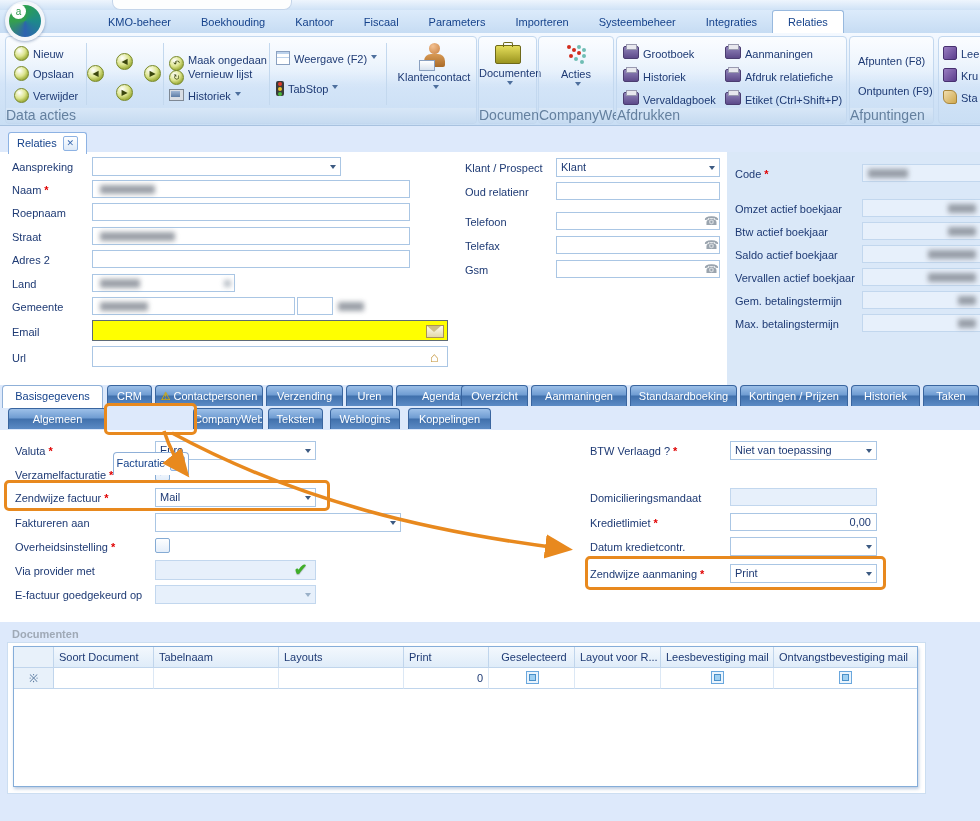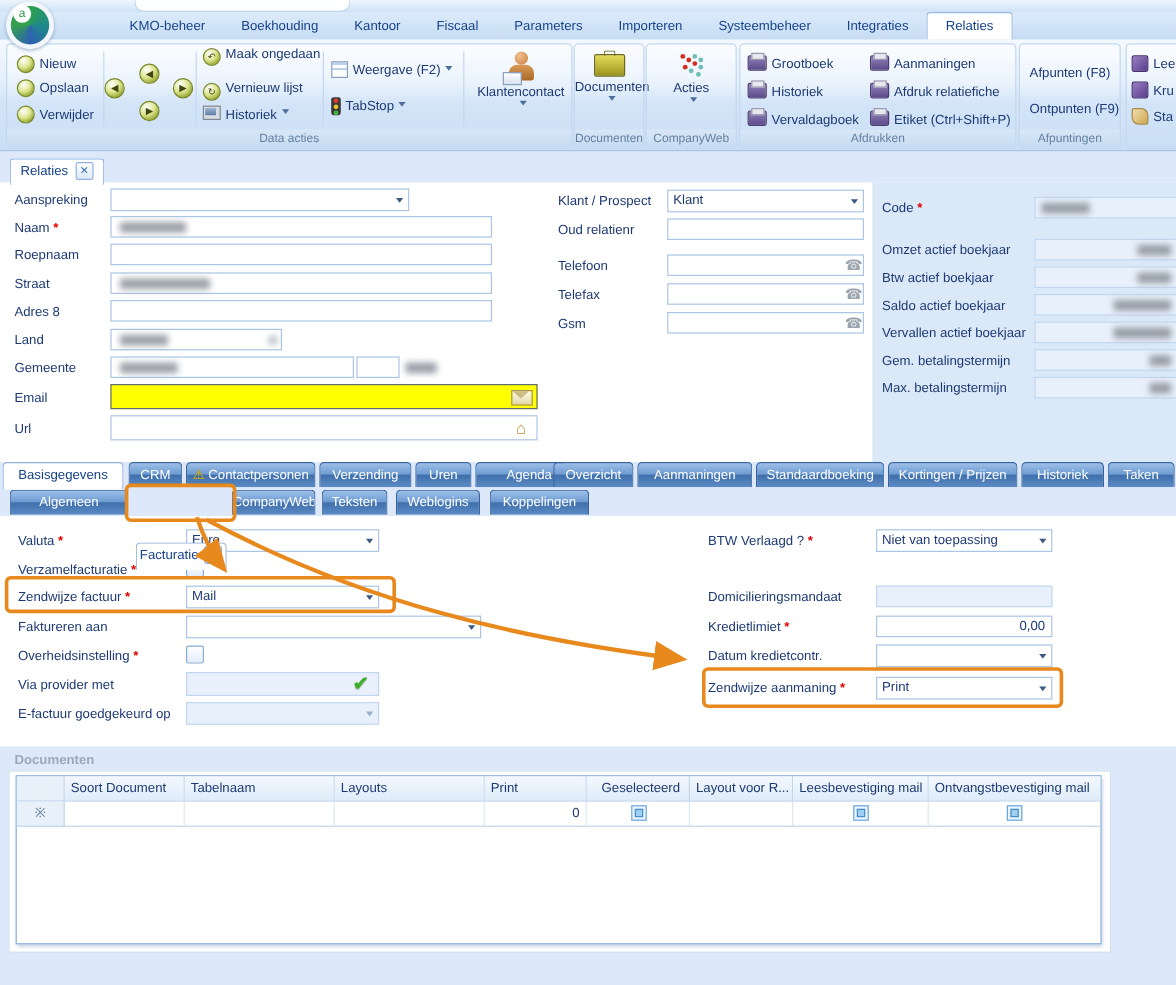--- a/index.html
+++ b/index.html
@@ -20,22 +20,22 @@
   .rtabs{position:absolute;left:0;top:10px;width:980px;height:23px;
          background:linear-gradient(#dcebfb,#c6dcf3);display:flex;align-items:flex-end;padding-left:93px;box-sizing:border-box;}
   .rtab{height:22px;line-height:22px;padding:0 15px;color:#15428b;cursor:default;}
   .rtab.active{background:#fff;border:1px solid #98b9de;border-bottom:none;
                border-radius:3px 3px 0 0;z-index:5;}
   .rbody{position:absolute;left:0;top:33px;width:980px;height:92px;
          background:linear-gradient(180deg,#f4f9ff,#e2eefb 40%,#d4e5f8 55%,#c9def4);
          border-bottom:1px solid #a8c2e0;}
   .rgroup{position:absolute;top:3px;height:86px;border:1px solid #c3d8ef;border-radius:4px;
           background:linear-gradient(180deg,rgba(255,255,255,.65),rgba(255,255,255,0) 60%);}
-  .rglabel{position:absolute;left:0;right:0;bottom:0;height:15px;text-align:center;
-           color:#64809f;font-size:10px;line-height:15px;
+  .rglabel{position:absolute;left:0;right:0;bottom:0;height:15px;text-align:left;
+           color:#64809f;font-size:14px;line-height:15px;
            background:linear-gradient(#d8e7f7,#c6dbf1);border-radius:0 0 4px 4px;}
   .sbtn{position:absolute;height:17px;line-height:17px;white-space:nowrap;color:#1e3a74;cursor:default;}
   .sbtn .txt{vertical-align:top;}
   .orb{display:inline-block;width:13px;height:13px;border-radius:50%;margin-right:4px;vertical-align:-2px;
        background:radial-gradient(circle at 35% 28%,#ffffff,#dde58f 45%,#a9b748 70%,#7c8c22);
        border:1px solid #78892a;text-align:center;font-size:8px;line-height:13px;color:#3c470e;}
   .navorb{position:absolute;width:15px;height:15px;border-radius:50%;
        background:radial-gradient(circle at 35% 28%,#ffffff,#dde58f 45%,#a9b748 70%,#7c8c22);
        border:1px solid #78892a;color:#3c470e;font-size:8px;text-align:center;line-height:15px;}
   .ddv{display:inline-block;width:0;height:0;border:3px solid transparent;border-top:4px solid #4d6f9d;margin-left:4px;vertical-align:1px;}
@@ -150,21 +150,21 @@
       <div class="sbtn" style="left:8px;top:29px;">
         <span class="orb"></span><span class="txt">Opslaan</span></div>
       <div class="sbtn" style="left:8px;top:51px;">
         <span class="orb"></span><span class="txt">Verwijder</span></div>
       <div class="vsep" style="left:80px;"></div>
       <div class="navorb" style="left:110px;top:16px;">◀</div>
       <div class="navorb" style="left:81px;top:28px;">◀</div>
       <div class="navorb" style="left:110px;top:47px;">▶</div>
       <div class="navorb" style="left:138px;top:28px;">▶</div>
       <div class="vsep" style="left:157px;"></div>
-      <div class="sbtn" style="left:163px;top:0;">
+      <div class="sbtn" style="left:163px;top:15px;">
         <span class="orb">↶</span><span class="txt">Maak ongedaan</span></div>
       <div class="sbtn" style="left:163px;top:29px;">
         <span class="orb">↻</span><span class="txt">Vernieuw lijst</span></div>
       <div class="sbtn" style="left:163px;top:51px;">
         <span class="monitoricon"></span><span class="txt">Historiek</span><span class="ddv"></span></div>
       <div class="vsep" style="left:263px;"></div>
       <div class="sbtn" style="left:270px;top:14px;">
         <span class="formicon"></span><span class="txt">Weergave (F2)</span><span class="ddv"></span></div>
       <div class="sbtn" style="left:270px;top:44px;">
         <span class="trafficlight"><i style="top:1px;background:#e03a2a;"></i><i style="top:6px;background:#e8c12a;"></i><i style="top:11px;background:#48b33a;"></i></span><span class="txt">TabStop</span><span class="ddv"></span></div>
@@ -253,21 +253,21 @@
       <span class="dd"></span>
     </div>
   <div class="lbl" style="left:12px;top:184px;"><span>Naam</span><span class="req">*</span></div>
   <div class="inp" style="left:92px;top:180px;width:318px;"></div>
   <div class="redact" style="left:100px;top:185px;width:55px;"></div>
   <div class="lbl" style="left:12px;top:207px;">Roepnaam</div>
   <div class="inp" style="left:92px;top:203px;width:318px;"></div>
   <div class="lbl" style="left:12px;top:231px;">Straat</div>
   <div class="inp" style="left:92px;top:227px;width:318px;"></div>
   <div class="redact" style="left:100px;top:232px;width:75px;"></div>
-  <div class="lbl" style="left:12px;top:254px;">Adres 8</div>
+  <div class="lbl" style="left:12px;top:254px;">Adres 2</div>
   <div class="inp" style="left:92px;top:250px;width:318px;"></div>
   <div class="lbl" style="left:12px;top:278px;">Land</div>
   <div class="inp" style="left:92px;top:274px;width:143px;"></div>
   <div class="redact" style="left:100px;top:279px;width:40px;"></div>
   <div class="redact lite" style="left:224px;top:280px;width:7px;height:7px;"></div>
   <div class="lbl" style="left:12px;top:301px;">Gemeente</div>
   <div class="inp" style="left:92px;top:297px;width:203px;"></div>
   <div class="redact" style="left:100px;top:302px;width:48px;"></div>
   <div class="inp" style="left:297px;top:297px;width:36px;"></div>
   <div class="redact" style="left:338px;top:302px;width:26px;"></div>

